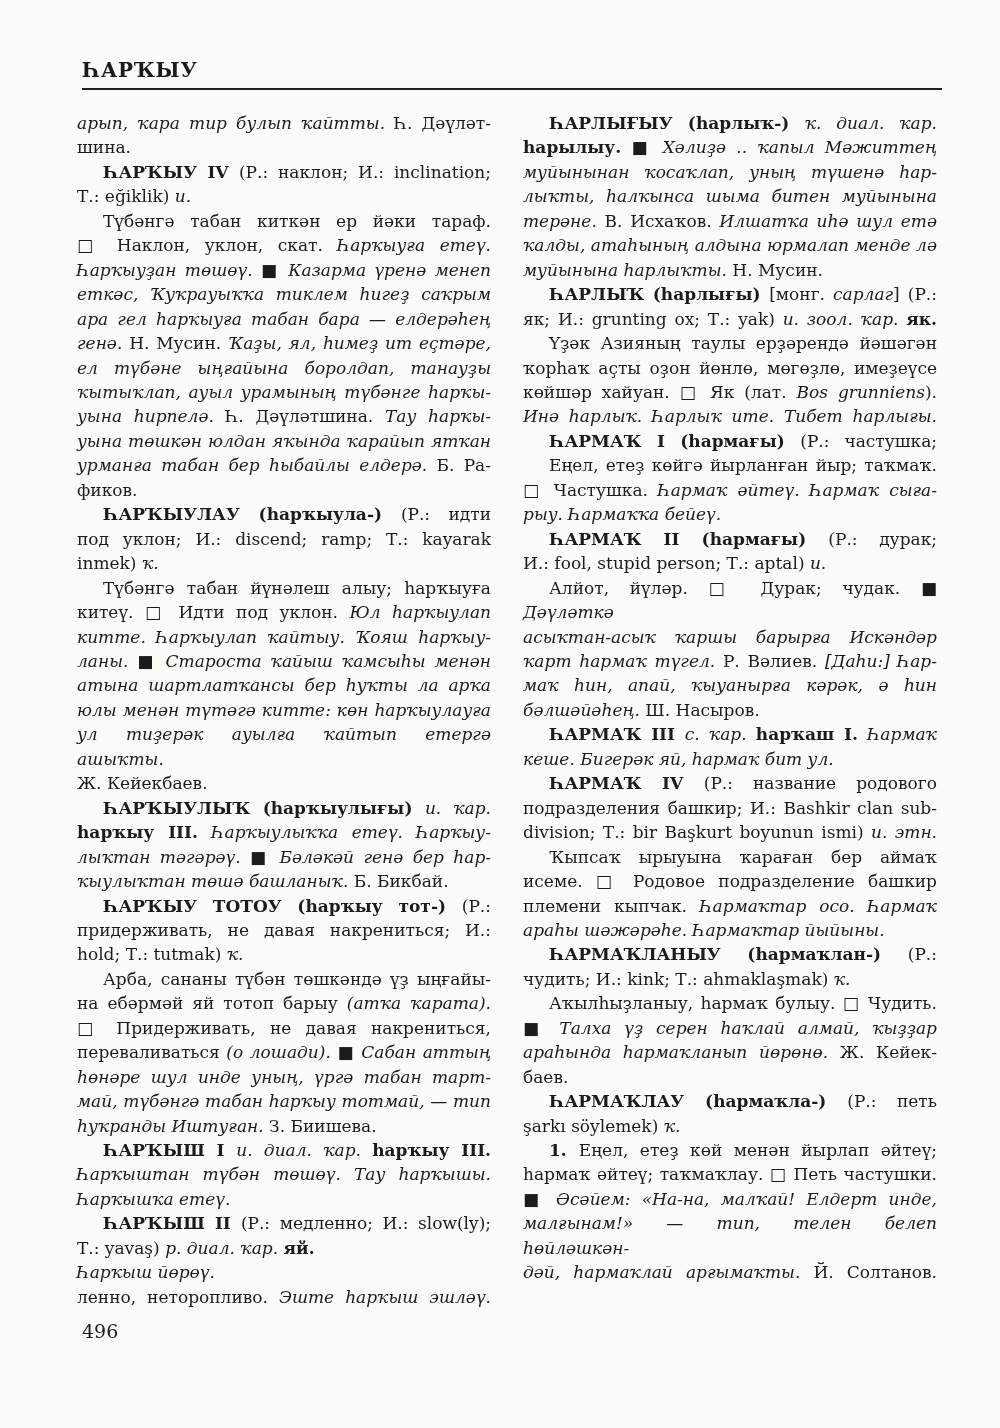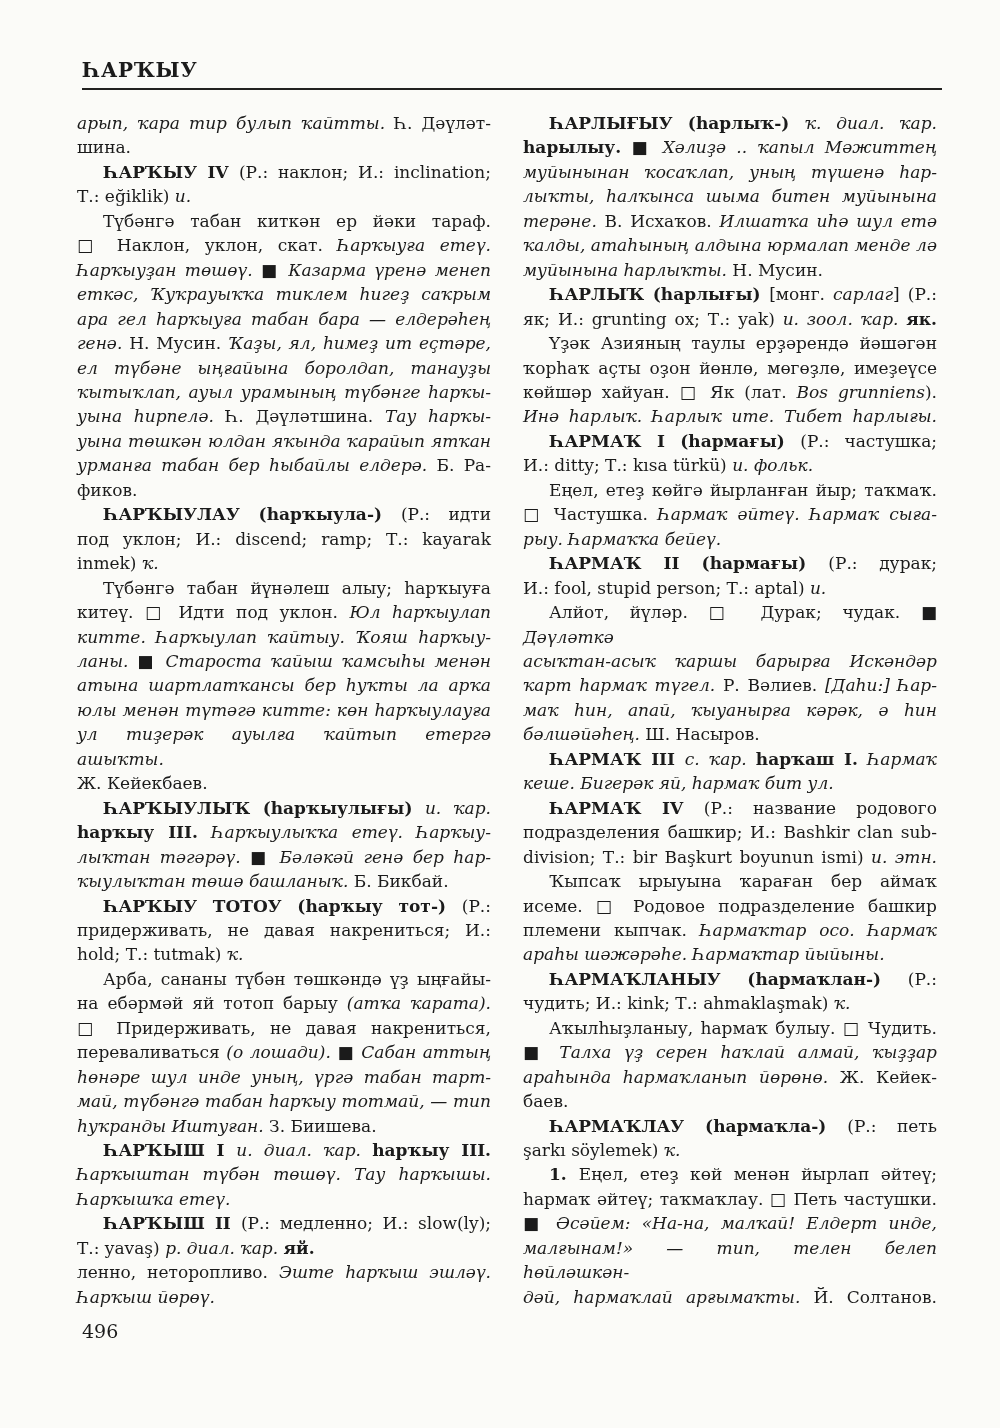--- a/index.html
+++ b/index.html
@@ -108,39 +108,38 @@
         <div class="line"><span>□ Придерживать, не давая накрениться,</span></div>
         <div class="line"><span>переваливаться </span><span class="i">(о лошади).</span><span> ■ </span><span class="i">Сабан аттың</span></div>
         <div class="line"><span class="i">һөнәре шул инде уның, үргә табан тарт-</span></div>
         <div class="line"><span class="i">май, түбәнгә табан һарҡыу тотмай, — тип</span></div>
         <div class="line final"><span class="i">һуҡранды Иштуған.</span><span> З. Биишева.</span></div>
         <div class="line indent"><span class="b">ҺАРҠЫШ I </span><span class="i">и. диал. ҡар. </span><span class="b">һарҡыу III.</span></div>
         <div class="line"><span class="i">Һарҡыштан түбән төшөү. Тау һарҡышы.</span></div>
         <div class="line final"><span class="i">Һарҡышҡа етеү.</span></div>
         <div class="line indent"><span class="b">ҺАРҠЫШ II </span><span>(Р.: медленно; И.: slow(ly);</span></div>
         <div class="line final"><span>Т.: yavaş) </span><span class="i">р. диал. ҡар. </span><span class="b">яй.</span></div>
+        <div class="line final"><span class="i">Һарҡыш йөрөү.</span></div>
         <div class="line"><span>ленно, неторопливо. </span><span class="i">Эште һарҡыш эшләү.</span></div>
-        <div class="line final"><span class="i">Һарҡыш йөрөү.</span></div>
       </div>
     <div class="col">
         <div class="line indent"><span class="b">ҺАРЛЫҒЫУ (һарлыҡ-) </span><span class="i">ҡ. диал. ҡар.</span></div>
         <div class="line"><span class="b">һарылыу.</span><span> ■ </span><span class="i">Хәлиҙә .. ҡапыл Мәжиттең</span></div>
         <div class="line"><span class="i">муйынынан ҡосаҡлап, уның түшенә һар-</span></div>
         <div class="line"><span class="i">лыҡты, һалҡынса шыма битен муйынына</span></div>
         <div class="line"><span class="i">терәне.</span><span> В. Исхаҡов. </span><span class="i">Илшатҡа иһә шул етә</span></div>
         <div class="line"><span class="i">ҡалды, атаһының алдына юрмалап менде лә</span></div>
         <div class="line final"><span class="i">муйынына һарлыҡты.</span><span> Н. Мусин.</span></div>
         <div class="line indent"><span class="b">ҺАРЛЫҠ (һарлығы) </span><span>[монг. </span><span class="i">сарлаг</span><span>] (Р.:</span></div>
         <div class="line"><span>як; И.: grunting ox; Т.: yak) </span><span class="i">и. зоол. ҡар. </span><span class="b">як.</span></div>
         <div class="line indent"><span>Үҙәк Азияның таулы ерҙәрендә йәшәгән</span></div>
         <div class="line"><span>ҡорһаҡ аҫты оҙон йөнлө, мөгөҙлө, имеҙеүсе</span></div>
         <div class="line"><span>көйшәр хайуан. □ Як (лат. </span><span class="i">Bos grunniens</span><span>).</span></div>
         <div class="line"><span class="i">Инә һарлыҡ. Һарлыҡ ите. Тибет һарлығы.</span></div>
         <div class="line indent"><span class="b">ҺАРМАҠ I (һармағы) </span><span>(Р.: частушка;</span></div>
-        <div class="line final"><span>И.: ditty; Т.: kısa türkü) </span><span class="i">и. фольк.</span></div>
         <div class="line indent"><span>Еңел, етеҙ көйгә йырланған йыр; таҡмаҡ.</span></div>
         <div class="line"><span>□ Частушка. </span><span class="i">Һармаҡ әйтеү. Һармаҡ сыға-</span></div>
         <div class="line final"><span class="i">рыу. Һармаҡҡа бейеү.</span></div>
         <div class="line indent"><span class="b">ҺАРМАҠ II (һармағы) </span><span>(Р.: дурак;</span></div>
         <div class="line final"><span>И.: fool, stupid person; Т.: aptal) </span><span class="i">и.</span></div>
         <div class="line indent"><span>Алйот, йүләр. □ Дурак; чудак. ■ </span><span class="i">Дәүләткә</span></div>
         <div class="line"><span class="i">асыҡтан-асыҡ ҡаршы барырға Искәндәр</span></div>
         <div class="line"><span class="i">ҡарт һармаҡ түгел.</span><span> Р. Вәлиев. </span><span class="i">[Даһи:] Һар-</span></div>
         <div class="line"><span class="i">маҡ һин, апай, ҡыуанырға кәрәк, ә һин</span></div>
         <div class="line final"><span class="i">бәлшәйәһең.</span><span> Ш. Насыров.</span></div>

